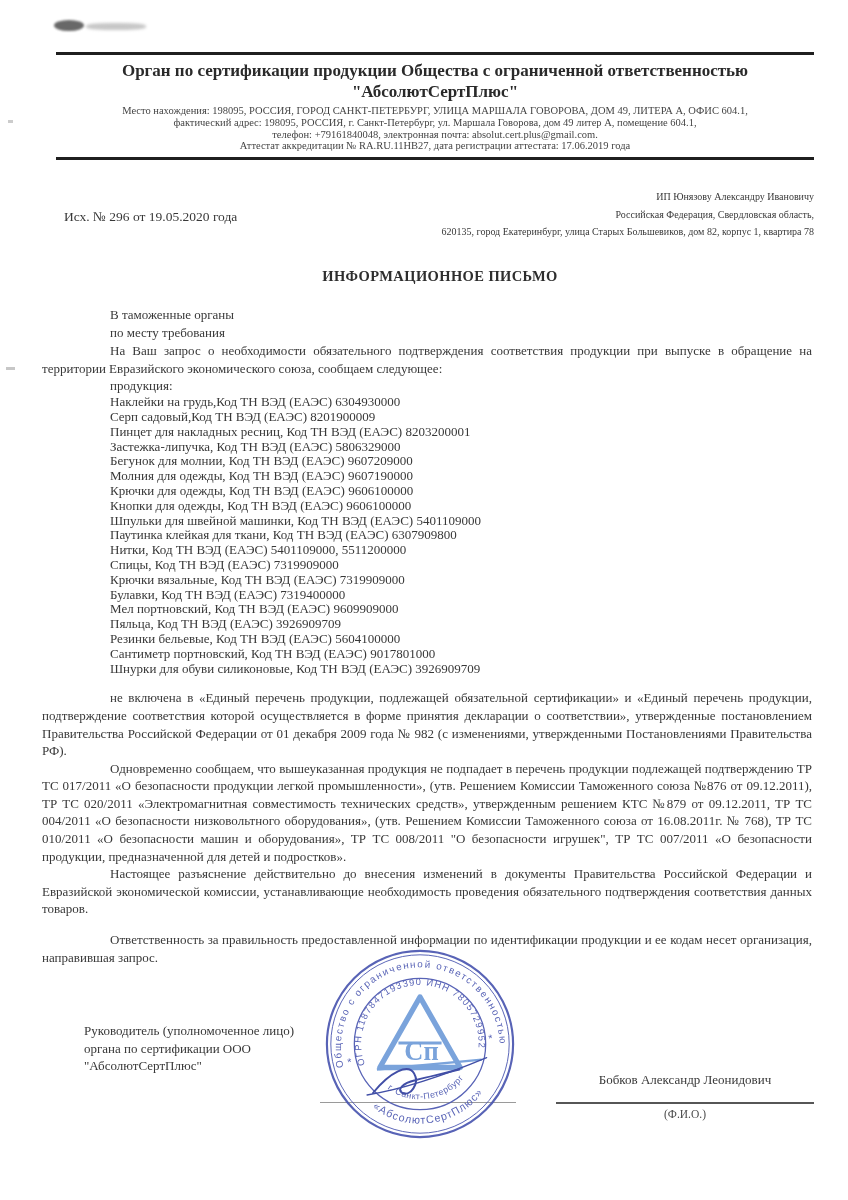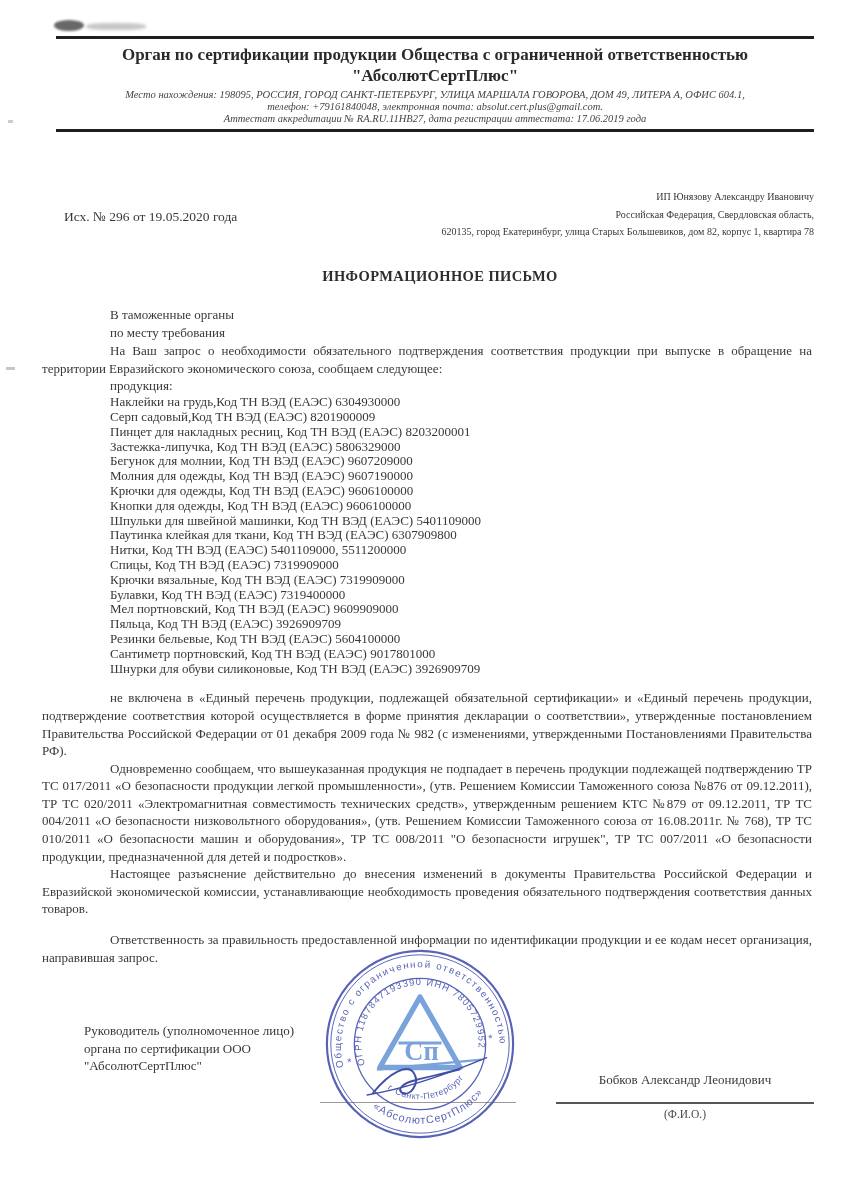--- a/index.html
+++ b/index.html
@@ -7,26 +7,26 @@
         font-family:"Liberation Serif","DejaVu Serif",serif;color:#383838;overflow:hidden;}
 
   
   .artifact{position:absolute;pointer-events:none;}
   .blob1{left:54px;top:20px;width:30px;height:11px;background:#4e4e4e;border-radius:50%;filter:blur(1.2px);opacity:.85;}
   .blob2{left:86px;top:23px;width:60px;height:7px;background:#8f8f8f;border-radius:40%;filter:blur(1.5px);opacity:.5;}
   .tick1{left:8px;top:120px;width:5px;height:3px;background:#aaa;opacity:.6;}
   .tick2{left:6px;top:367px;width:9px;height:3px;background:#999;opacity:.55;}
 
   
-  .letterhead{position:absolute;left:56px;top:36px;width:758px;text-align:center;}
+  .letterhead{position:absolute;left:56px;top:52px;width:758px;text-align:center;}
   .rule{height:3px;background:#1f1f1f;}
   .rule.top{margin-bottom:5px;}
   .rule.bottom{margin-top:5px;}
   .org-title{font-weight:bold;font-size:17px;line-height:21px;color:#2a2a2a;}
-  .org-details{font-size:10.5px;line-height:11.8px;margin-top:3px;color:#444;font-style:italic;}
+  .org-details{font-size:10.5px;line-height:11.8px;margin-top:3px;color:#444;}
 
   .ref-line{position:absolute;left:64px;top:161px;font-size:13.5px;margin-top:48px;}
   .recipient{position:absolute;right:34px;top:188px;text-align:right;font-size:10px;line-height:17.5px;}
   .doc-title{position:absolute;left:0;top:252px;width:100%;margin:16px;text-align:center;
              font-size:14.5px;font-weight:bold;letter-spacing:.4px;color:#2e2e2e;}
 
   
   .body-text{position:absolute;left:42px;top:306px;width:770px;font-size:13px;}
   .line{line-height:18px;text-indent:68px;white-space:nowrap;}
   .product-list .line{line-height:14.8px;}
@@ -60,20 +60,21 @@
   <div class="artifact blob2"></div>
   <div class="artifact tick1"></div>
   <div class="artifact tick2"></div>
 
   <header class="letterhead">
     <div class="rule top"></div>
     <div class="org-title">Орган по сертификации продукции Общества с ограниченной ответственностью</div>
     <div class="org-title">"АбсолютСертПлюс"</div>
     <div class="org-details">
       <div>Место нахождения: 198095, РОССИЯ, ГОРОД САНКТ-ПЕТЕРБУРГ, УЛИЦА МАРШАЛА ГОВОРОВА, ДОМ 49, ЛИТЕРА  А, ОФИС 604.1,</div>
+      <div>фактический адрес: 198095, РОССИЯ, г. Санкт-Петербург, ул. Маршала Говорова, дом 49 литер А, помещение 604.1,</div>
       <div>телефон: +79161840048, электронная почта: absolut.cert.plus@gmail.com.</div>
       <div>Аттестат аккредитации № RA.RU.11НВ27, дата регистрации аттестата: 17.06.2019 года</div>
     </div>
     <div class="rule bottom"></div>
   </header>
 
   <div class="ref-line">Исх. № 296 от 19.05.2020 года</div>
 
   <div class="recipient">
     <div>ИП Юнязову Александру Ивановичу</div>

